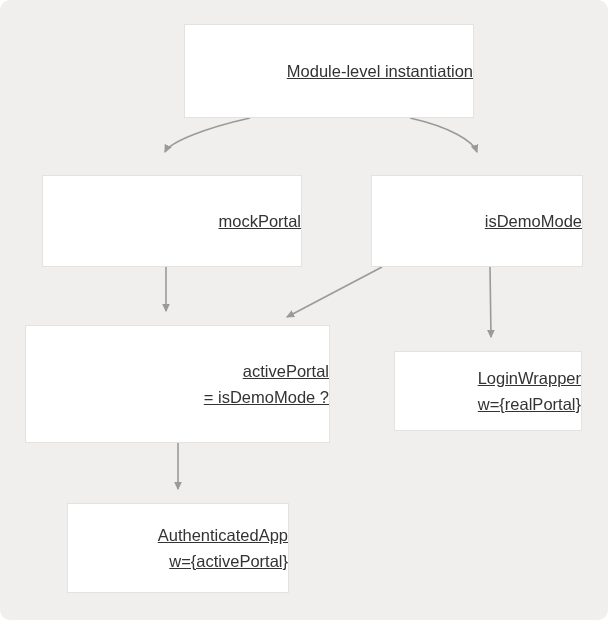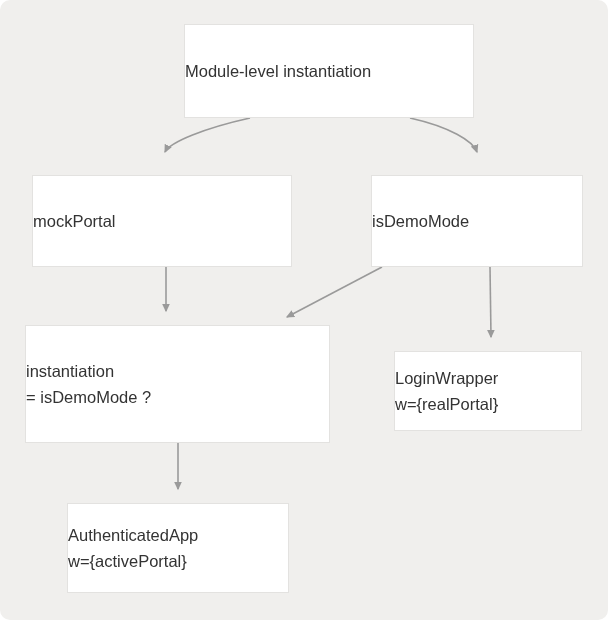--- a/index.html
+++ b/index.html
@@ -28,27 +28,28 @@
     width: 608px;
     height: 620px;
   }
   .node {
     position: absolute;
     box-sizing: border-box;
     background: #ffffff;
     border: 1px solid #e3e2e0;
     display: flex;
     flex-direction: column;
-    align-items: flex-start;
+    align-items: flex-end;
     justify-content: center;
     color: #333333;
     font-size: 16.5px;
     line-height: 26px;
     text-align: center;
     white-space: nowrap;
+    text-decoration: underline;
   }
   .node .line {
     display: block;
   }
 </style>
 </head>
 <body>
 
 <div id="canvas" style="background: rgb(240, 239, 237); width: 608px; height: 620px;">
 
@@ -81,30 +82,30 @@
 
     <g>
       <path d="M178,443 L178,489" fill="none" stroke="#9a9a9a" stroke-width="1.6" marker-end="url(#arrowhead)"></path>
     </g>
   </svg>
 
   <div class="node" id="node-module-level" style="left: 184px; top: 24px; width: 290px; height: 94px;">
     <span class="line">Module-level instantiation</span>
   </div>
 
-  <div class="node" id="node-mock-portal" style="left: 32px; top: 175px; width: 260px; height: 92px;">
+  <div class="node" id="node-mock-portal" style="left: 42px; top: 175px; width: 260px; height: 92px;">
     <span class="line">mockPortal</span>
   </div>
 
   <div class="node" id="node-real-portal" style="left: 371px; top: 175px; width: 212px; height: 92px;">
     <span class="line">isDemoMode</span>
   </div>
 
   <div class="node" id="node-active-portal" style="left: 25px; top: 325px; width: 305px; height: 118px;">
-    <span class="line">instantiation</span>
+    <span class="line">activePortal</span>
     <span class="line">= isDemoMode ?</span>
   </div>
 
   <div class="node" id="node-authenticated-app" style="left: 67px; top: 503px; width: 222px; height: 90px;">
     <span class="line">AuthenticatedApp</span>
     <span class="line">w={activePortal}</span>
   </div>
 
   <div class="node" id="node-login-wrapper" style="left: 394px; top: 351px; width: 188px; height: 80px;">
     <span class="line">LoginWrapper</span>

